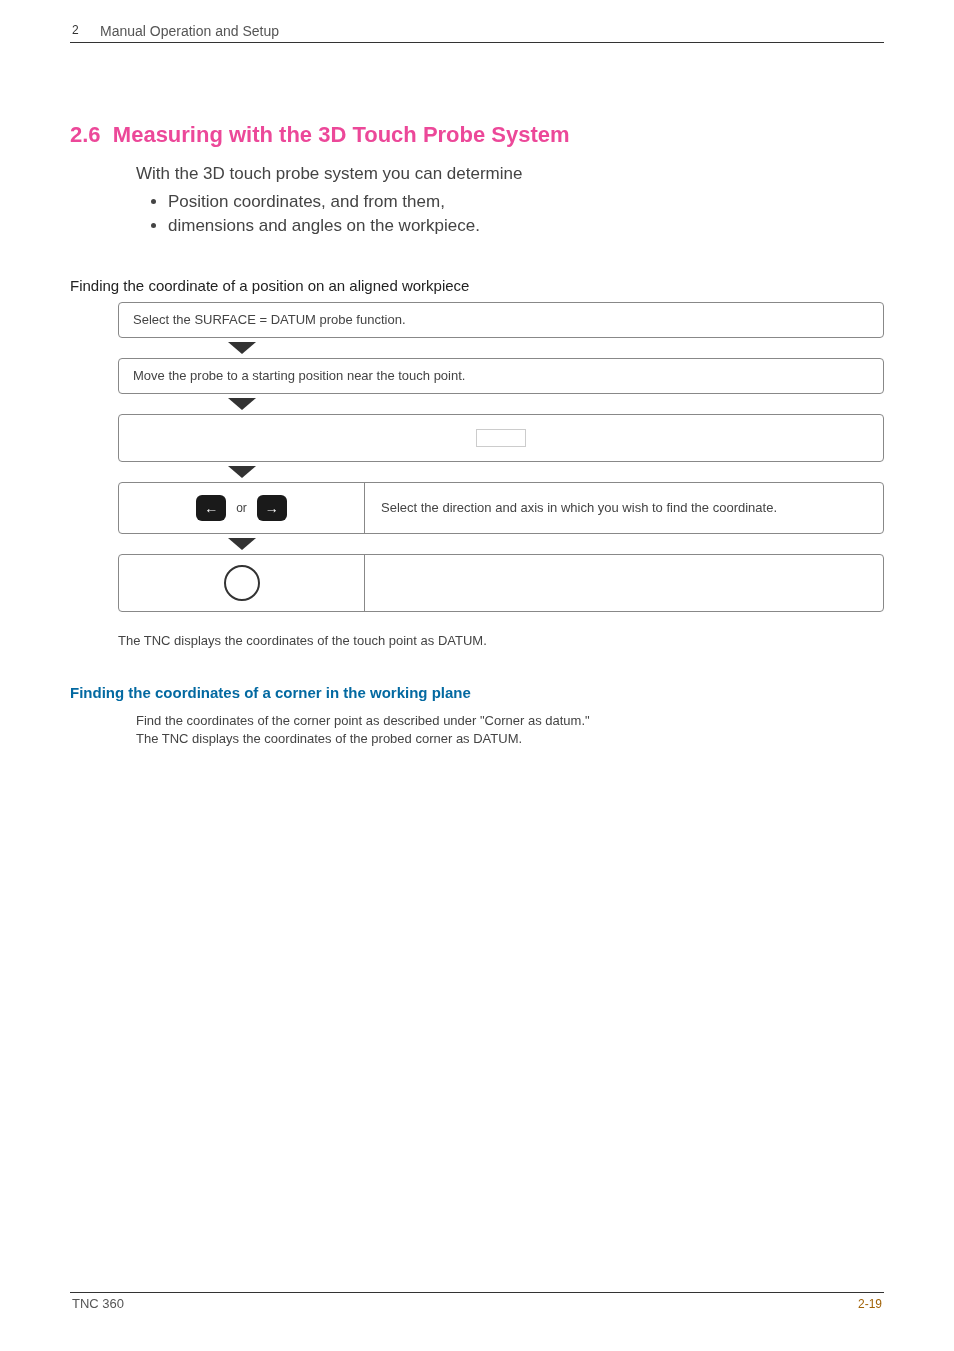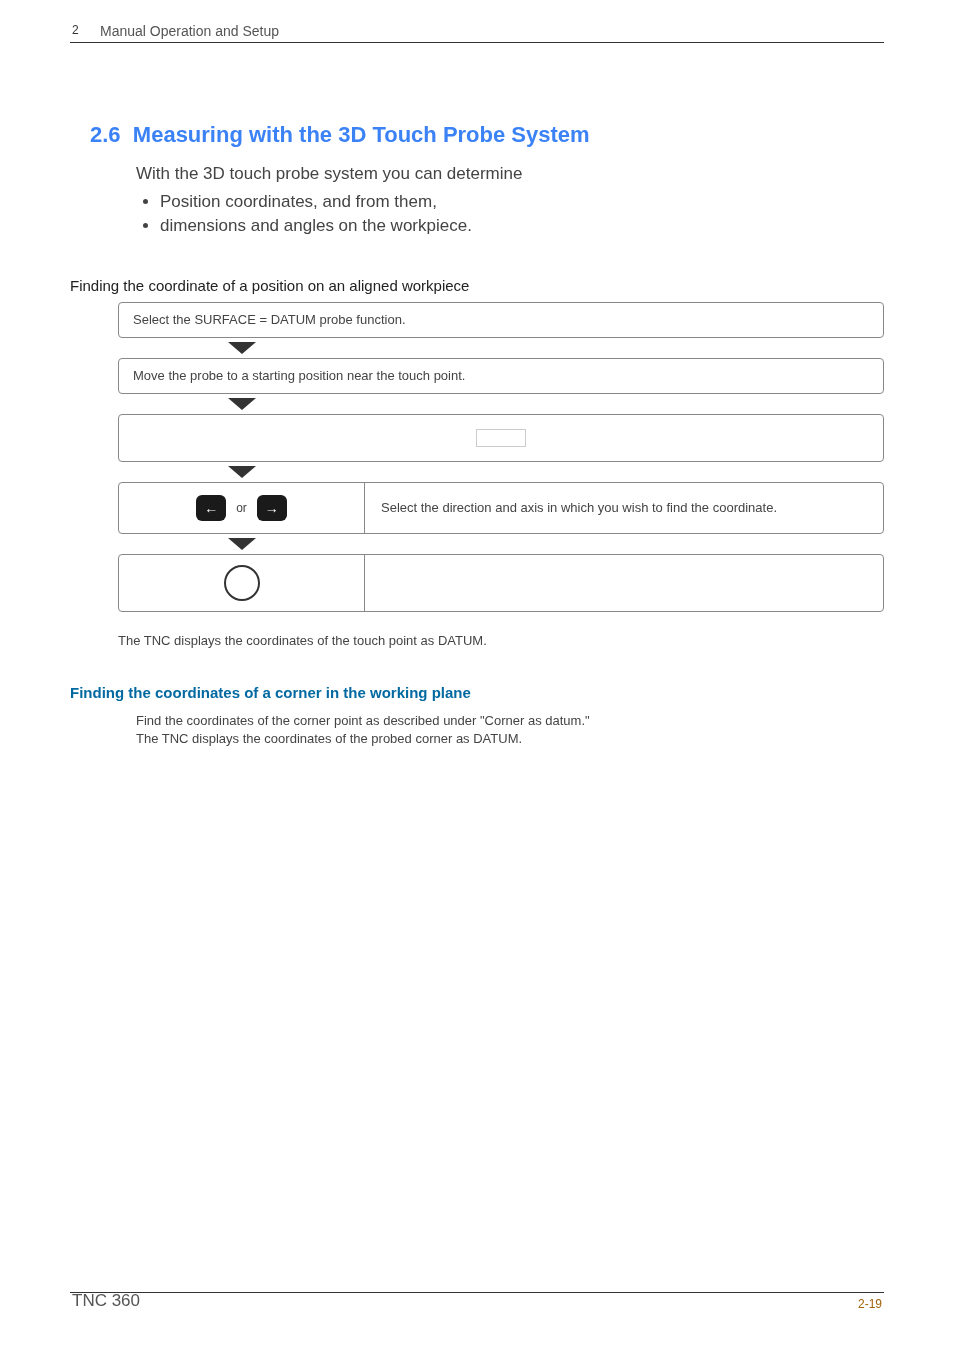--- a/index.html
+++ b/index.html
@@ -27,30 +27,29 @@
     position: absolute;
     top: 22px; left: 100px;
     font-size: 14px;
     color: #555;
   }
   .section-title {
     position: absolute;
     top: 120px; left: 70px; right: 70px;
     font-size: 22px;
     font-weight: bold;
-    color: #3b82f6;
-    margin-left: 20px;
+    color: #ec4899;
   }
   .intro-block {
     position: absolute;
     top: 162px; left: 136px; right: 70px;
     font-size: 17px;
     color: #444;
   }
-  .intro-block ul { list-style: disc; margin-left: 24px; margin-top: 4px; }
+  .intro-block ul { list-style: disc; margin-left: 32px; margin-top: 4px; }
   .sub-heading-1 {
     position: absolute;
     top: 275px; left: 70px;
     font-size: 15px; font-weight: normal; color: #222;
   }
   .flow {
     position: absolute;
     top: 302px; left: 118px; right: 70px;
   }
   .flow-box {
@@ -112,21 +111,21 @@
   }
   .para2 {
     position: absolute; top: 712px; left: 136px; width: 470px;
     font-size: 13px; color: #444;
   }
   .footer-line {
     position: absolute; bottom: 58px; left: 70px; right: 70px;
     border-top: 1px solid #333;
   }
   .footer-left {
-    position: absolute; bottom: 38px; left: 72px; font-size: 17px; color: #555;
+    position: absolute; bottom: 38px; left: 72px; font-size: 13px; color: #555;
   }
   .footer-right {
     position: absolute; bottom: 38px; right: 72px; font-size: 12px; color: #a16207;
   }
 </style>
 </head>
 <body>
 
 <div class="page-top-num">2</div>
 <div class="page-top-chapter">Manual Operation and Setup</div>

